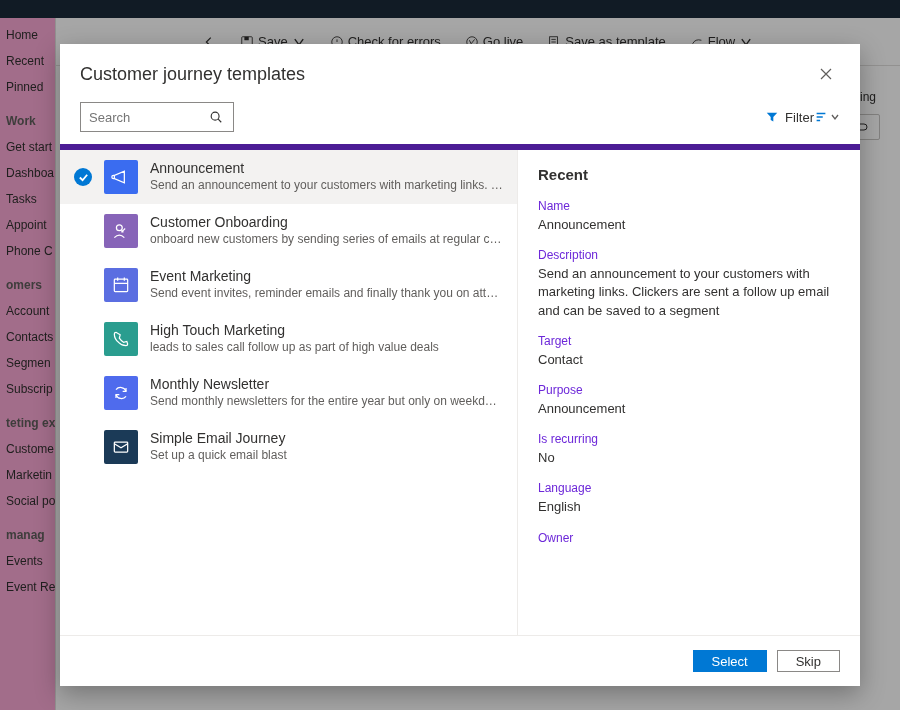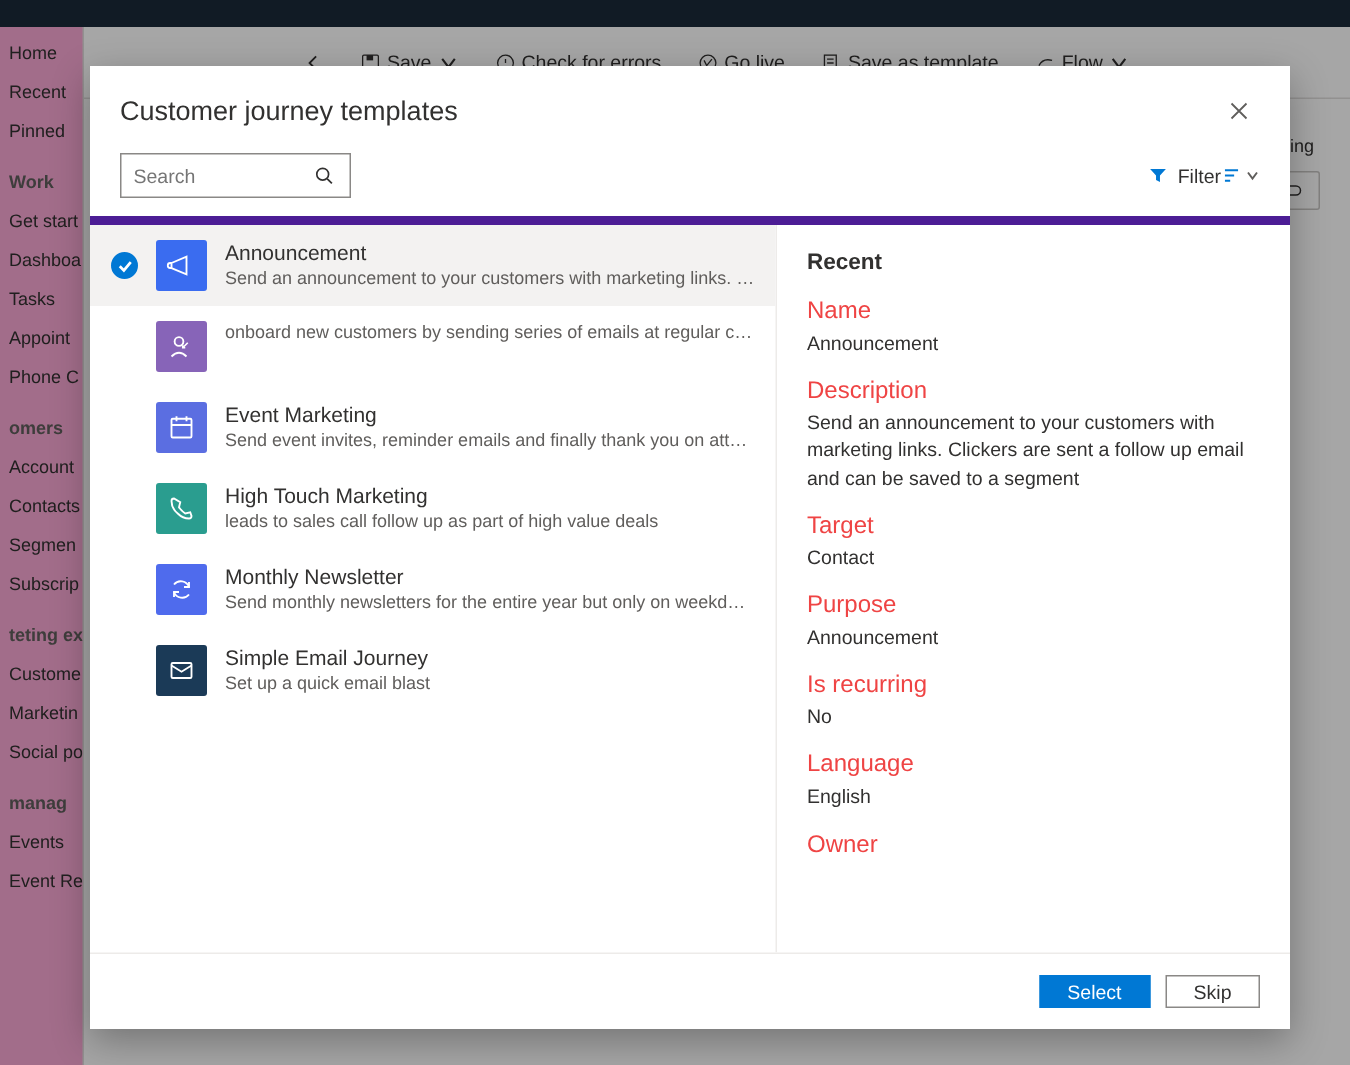--- a/index.html
+++ b/index.html
@@ -148,21 +148,21 @@
     .tmpl-title { font-size: 14px; color:#323130; margin-bottom: 2px; }
     .tmpl-desc { font-size: 12px; color:#605e5c; white-space: nowrap; overflow:hidden; text-overflow: ellipsis; }
 
     .details-pane {
       flex: 1;
       padding: 16px 20px;
       overflow-y: auto;
     }
     .details-title { font-size: 15px; font-weight:600; margin-bottom: 16px; }
     .field { margin-bottom: 14px; }
-    .field-label { font-size: 16px; color:#ef4444; margin-bottom: 3px; }
+    .field-label { font-size: 12px; color:#6d28d9; margin-bottom: 3px; }
     .field-value { font-size: 13px; color:#323130; line-height: 1.4; }
     .owner-row { display:flex; align-items:center; gap:6px; color:#0078d4; font-size:13px; margin-top:4px; }
     .owner-row .clock { color:#605e5c; }
 
     .modal-footer {
       border-top: 1px solid #edebe9;
       padding: 14px 20px;
       display:flex; justify-content:flex-end; gap:10px;
     }
     .btn {
@@ -324,20 +324,21 @@
         <div class="tmpl-item">
           <div class="check-slot "></div>
           <div class="tmpl-icon ic-purple">
             <svg width="20" height="20" viewBox="0 0 24 24">
               <circle cx="10" cy="8" r="3.5" fill="none" stroke="#fff" stroke-width="1.5"></circle>
               <path d="M4 20 q6 -6 12 0" fill="none" stroke="#fff" stroke-width="1.5"></path>
               <path d="M17 9 l-4 4 M15 13 h-2 v-2" stroke="#fff" stroke-width="1.3" fill="none"></path>
             </svg>
           </div>
           <div class="tmpl-text">
+            <div class="tmpl-title">Customer Onboarding</div>
             <div class="tmpl-desc">onboard new customers by sending series of emails at regular cadence</div>
           </div>
         </div>
         <div class="tmpl-item">
           <div class="check-slot "></div>
           <div class="tmpl-icon ic-cal">
             <svg width="20" height="20" viewBox="0 0 24 24">
               <rect x="4" y="5" width="16" height="15" rx="1" fill="none" stroke="#fff" stroke-width="1.5"></rect>
               <path d="M4 10 h16 M8 3 v4 M16 3 v4" stroke="#fff" stroke-width="1.5"></path>
             </svg>

